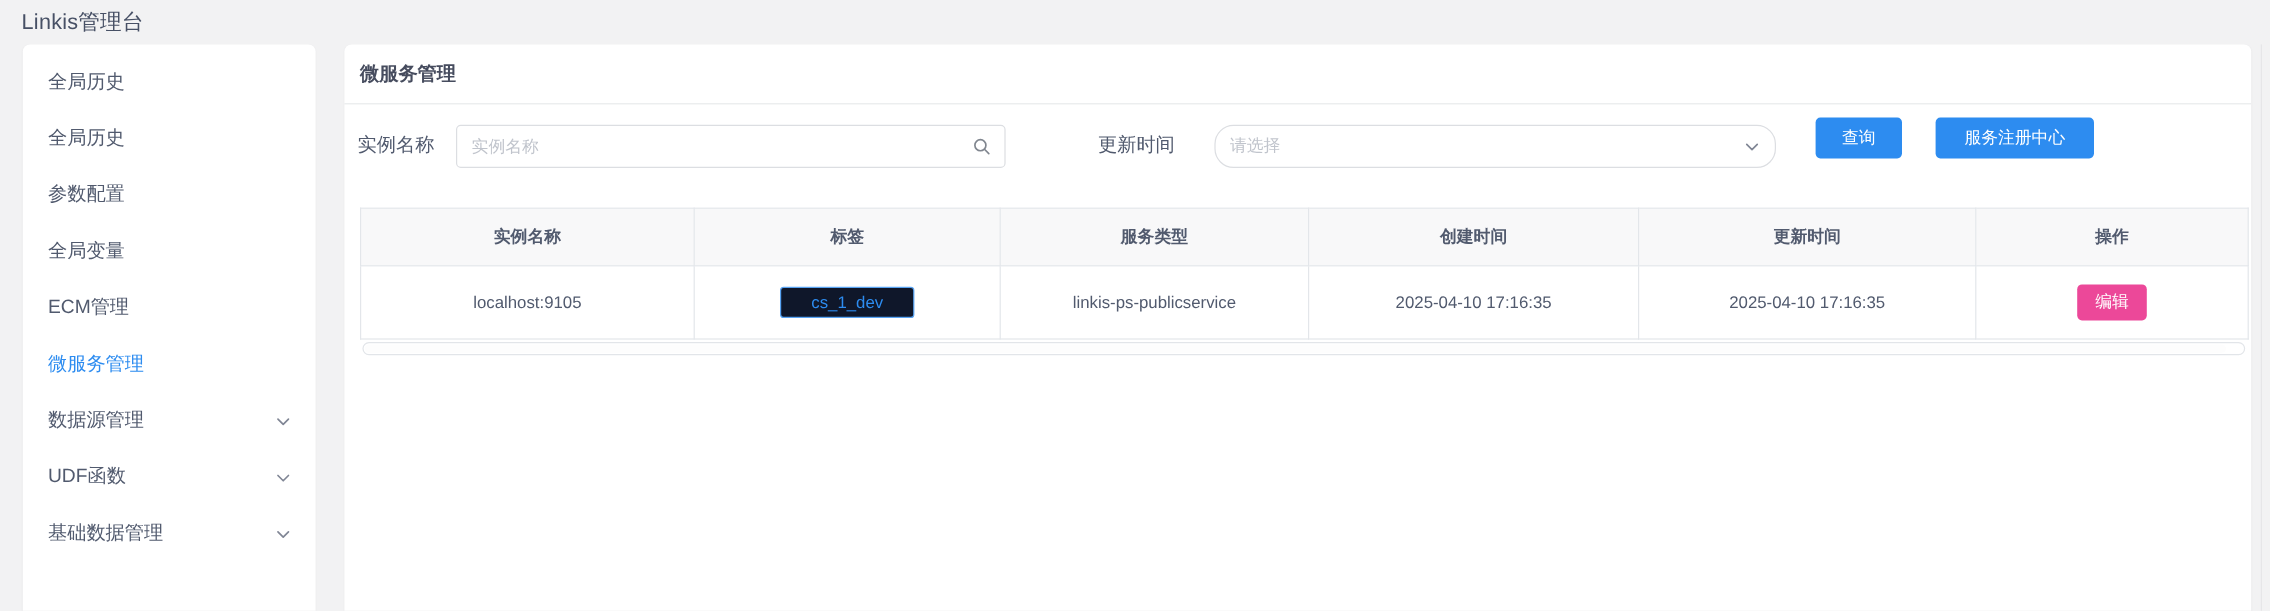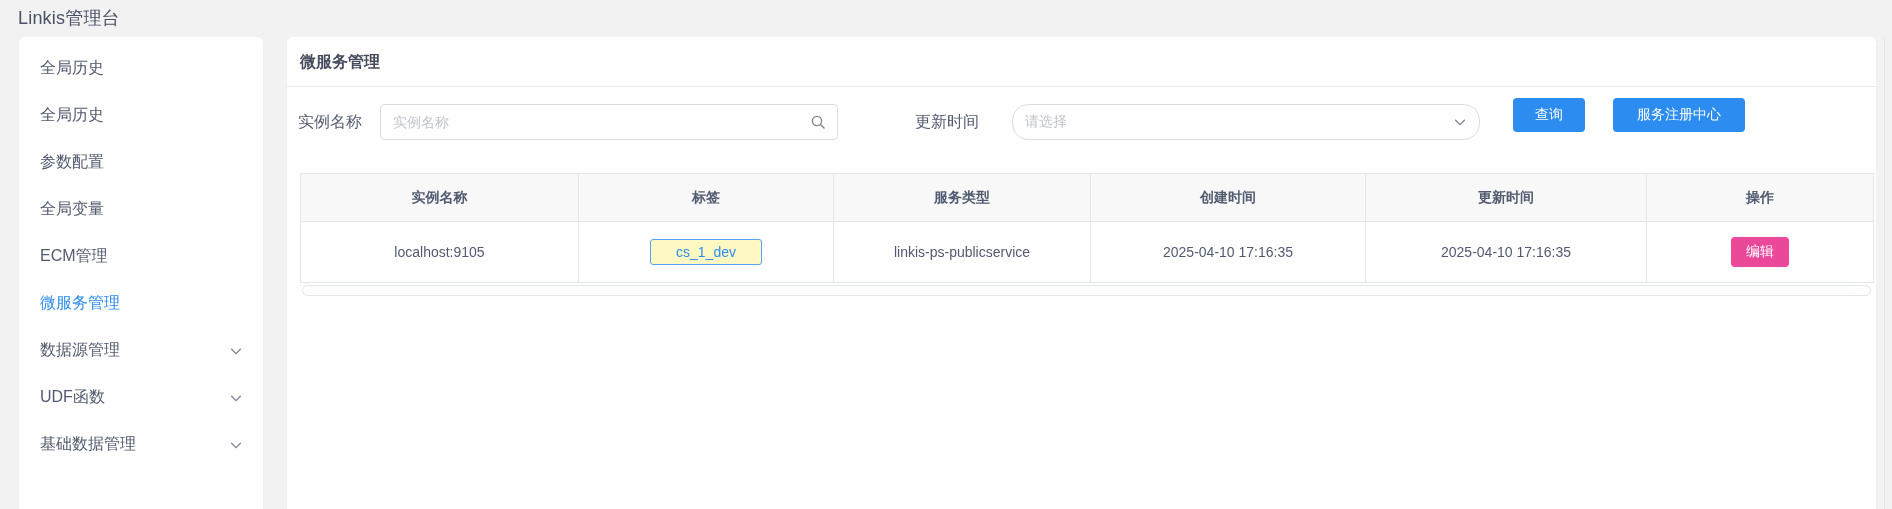--- a/index.html
+++ b/index.html
@@ -54,21 +54,21 @@
 
   
   .tbl-wrap { position:absolute; left:13px; top:136px; width:1573px; }
   table { width:1573px; border-collapse:collapse; table-layout:fixed; }
   th, td { border:1px solid #e3e6ea; text-align:center; font-size:14px;
     color:#515a6e; overflow:hidden; white-space:nowrap; }
   th { height:48px; background:#f8f8f9; font-weight:bold; color:#515a6e; }
   td { height:61px; background:#fff; }
 
   .tag { display:inline-block; border:1px solid #57a3f3; color:#2d8cf0;
-    border-radius:3px; padding:4px 25px; font-size:14px; background:#fef9c3; }
+    border-radius:3px; padding:4px 25px; font-size:14px; background:#0f172a; }
 
   .btn-edit { display:inline-block; border:none; border-radius:4px;
     background:#ec4899; color:#fff; font-size:14px; font-family:inherit;
     padding:6px 15px; cursor:pointer; }
 
   .h-scrollbar { position:absolute; left:15px; top:248px; width:1569px; height:11px;
     border:1px solid #e2e5e9; border-radius:6px; background:#fff; }
   .h-scrollbar .thumb { position:absolute; left:1px; top:1px; bottom:1px;
     width:99%; border-radius:5px; background:#fdfdfd; }
 

